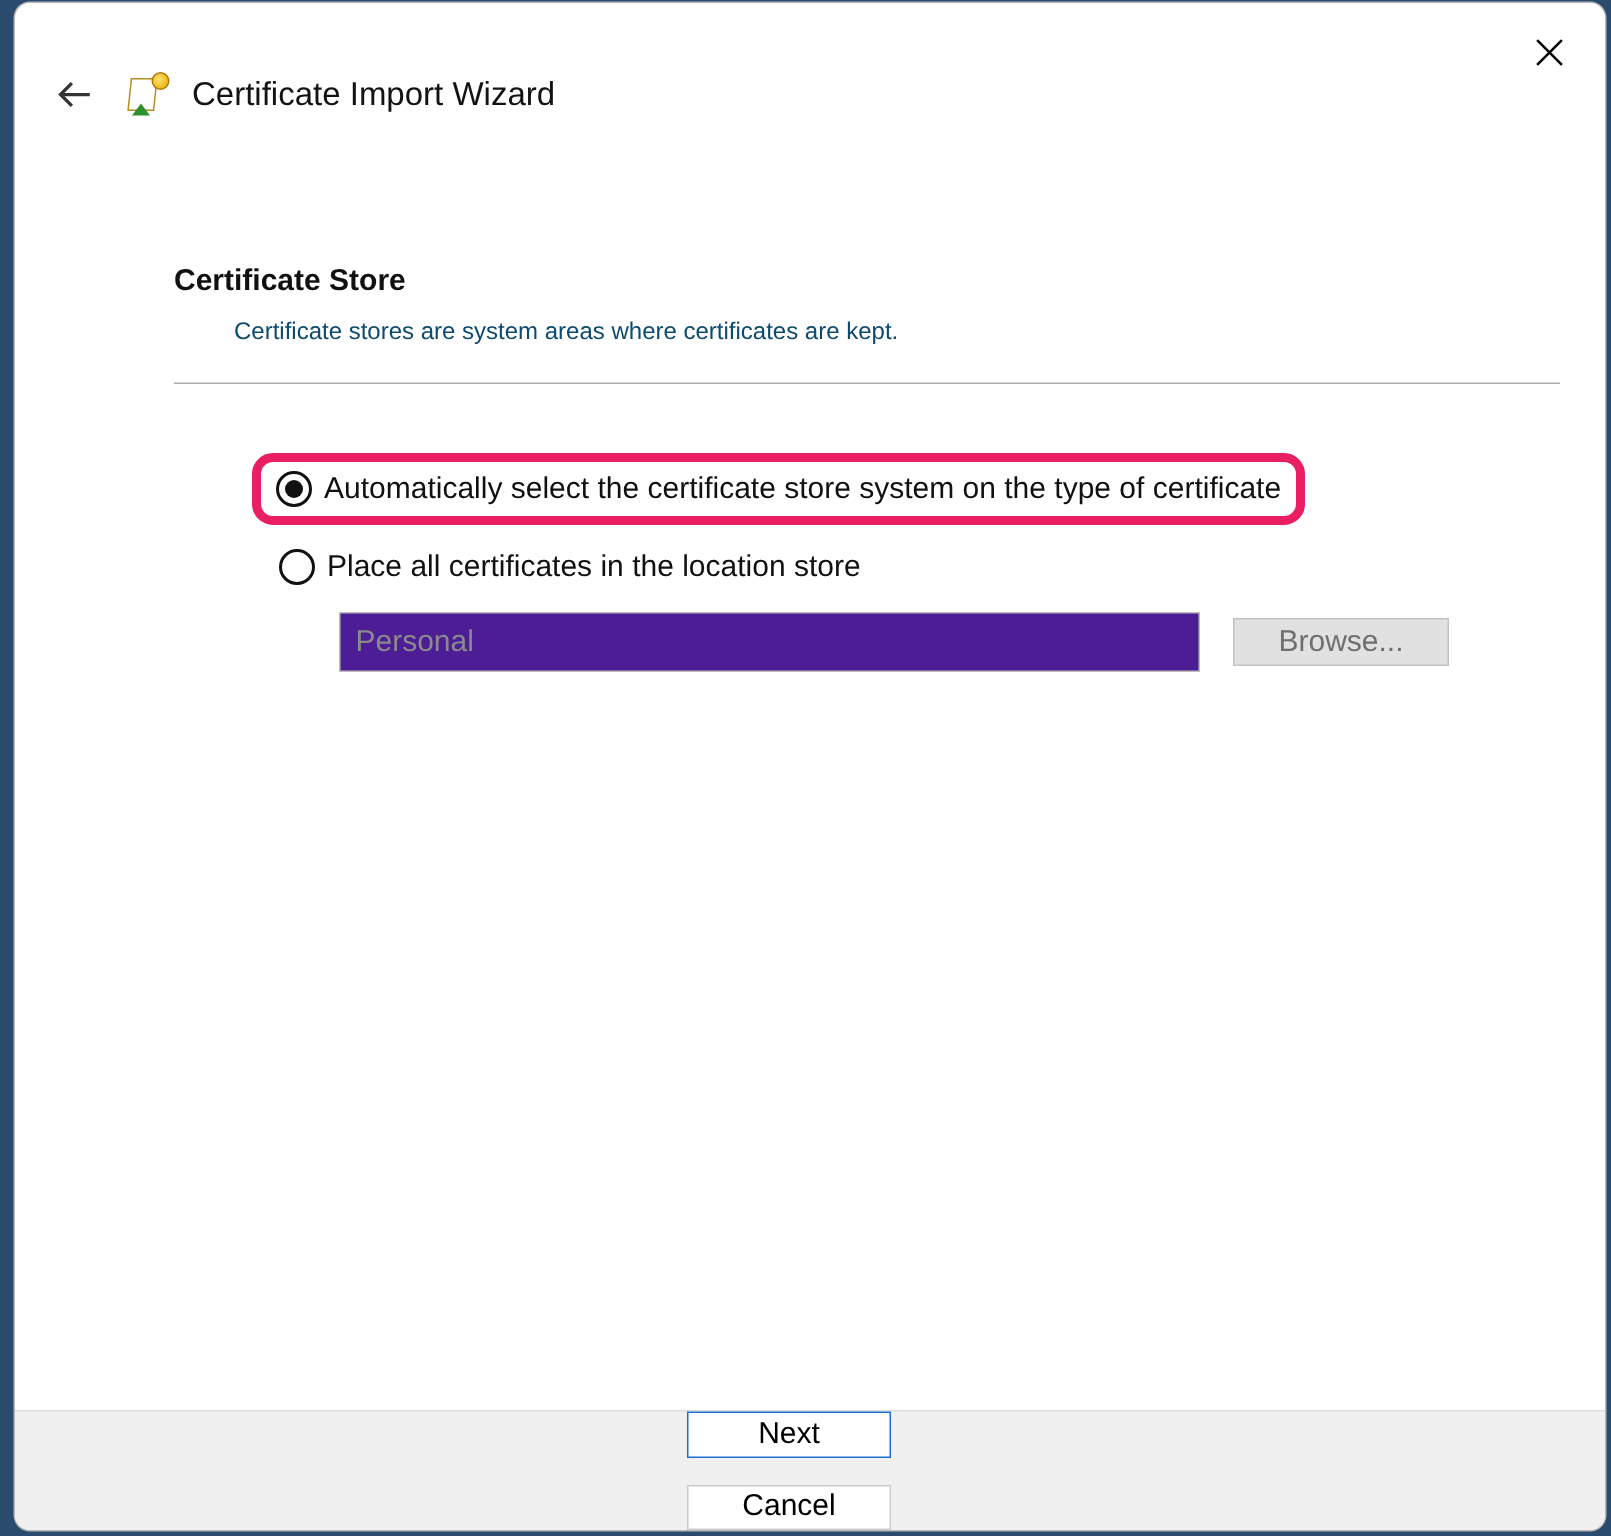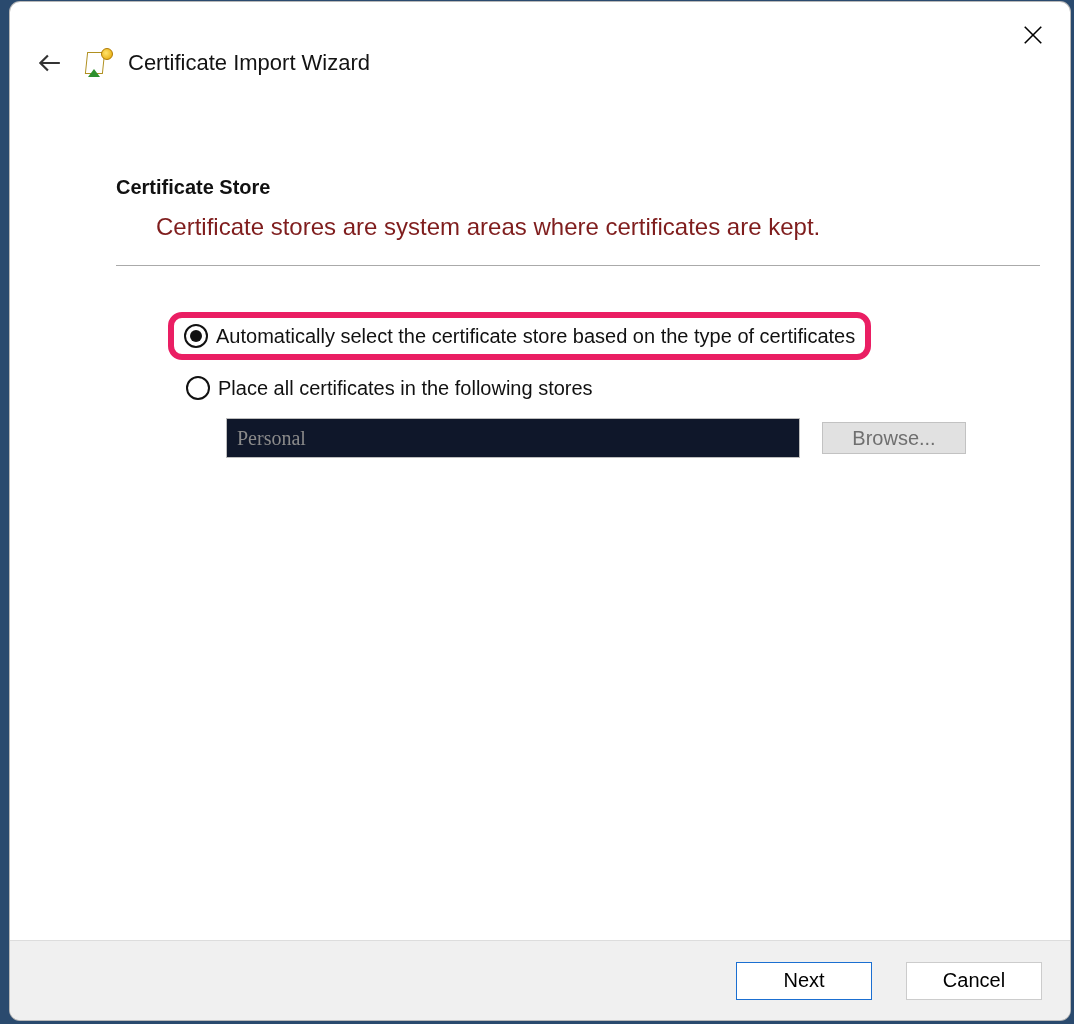--- a/index.html
+++ b/index.html
@@ -40,21 +40,21 @@
     background: radial-gradient(circle at 40% 40%, #ffe36b, #e4a400);
     border:1px solid #b07a00;
   }
   .wizard-icon .arrow {
     position:absolute; left:4px; bottom:1px;
     width:0; height:0; border-left:6px solid transparent; border-right:6px solid transparent; border-bottom:8px solid #2d8f2d;
   }
   .wizard-title { font-size:22px; margin-left:14px; color:#131313; }
   .content { flex:1; padding: 96px 30px 0 106px; }
   .section-title { font-weight:700; font-size:20px; color:#111; }
-  .section-desc { font-size:24px; color:#7f1d1d; margin:14px 0 24px 40px; }
+  .section-desc { font-size:16px; color:#0c4a6e; margin:14px 0 24px 40px; }
   .divider { border:none; border-top:1px solid #aaa; margin-bottom:46px; }
   .instruction { font-size:20px; color:#111; margin:0 0 18px 44px; max-width:830px; line-height:1.35; }
   .highlight-box {
     border:6px solid #ea1e63; border-radius:14px;
     display:inline-flex; align-items:center;
     padding:6px 10px; margin-left:52px; background:#fff;
   }
   .radio {
     width:24px; height:24px; border:2px solid #111; border-radius:50%;
     display:inline-flex; align-items:center; justify-content:center; flex-shrink:0;
@@ -64,29 +64,29 @@
   }
   .radio-label { font-size:20px; margin-left:8px; color:#111; }
   .second-option { display:flex; align-items:center; margin:16px 0 0 70px; }
   .store-block { margin:18px 0 0 110px; }
   .store-label { color:#8a8a8a; font-size:20px; margin-bottom:6px; }
   .store-row { display:flex; align-items:center; gap:22px; }
   .store-input {
     width:574px; height:40px; border:1px solid #bdbdbd; background:#fff; color:#8a8a8a;
     font-size:20px; padding:0 10px; font-family:inherit;
   }
-  .store-input:disabled { background:#0f172a;font-family:Liberation Serif, serif; }
+  .store-input:disabled { background:#4c1d95; }
   .browse-btn {
     width:144px; height:32px; background:#e1e1e1; border:1px solid #c2c2c2;
     color:#6f6f6f; font-size:20px; font-family:inherit; cursor:default;
   }
   .footer {
     height:80px; background:#f0f0f0; border-top:1px solid #ddd;
     display:flex; align-items:center; justify-content:flex-end;
-    padding-right:28px; gap:34px;
+    padding-right:28px; gap:18px;flex-direction:column;
   }
   .btn {
     width:136px; height:38px; font-size:20px; font-family:inherit;
     background:#fff; border:1px solid #ccc; cursor:pointer;
   }
   .btn.primary { border:1px solid #1b6fd1; }
 </style>
 </head>
 <body>
 
@@ -114,26 +114,26 @@
     <div class="wizard-title">Certificate Import Wizard</div>
   </div>
 
   <div class="content">
     <div class="section-title">Certificate Store</div>
     <div class="section-desc">Certificate stores are system areas where certificates are kept.</div>
     <hr class="divider">
 
     <div class="highlight-box">
       <span class="radio checked"></span>
-      <span class="radio-label">Automatically select the certificate store based on the type of certificates</span>
+      <span class="radio-label">Automatically select the certificate store system on the type of certificate</span>
     </div>
 
     <div class="second-option">
       <span class="radio"></span>
-      <span class="radio-label">Place all certificates in the following stores</span>
+      <span class="radio-label">Place all certificates in the location store</span>
     </div>
 
     <div class="store-block">
       <div class="store-row">
         <input class="store-input" disabled="" value="Personal" style="">
         <button class="browse-btn" disabled="">Browse...</button>
       </div>
     </div>
   </div>
 

